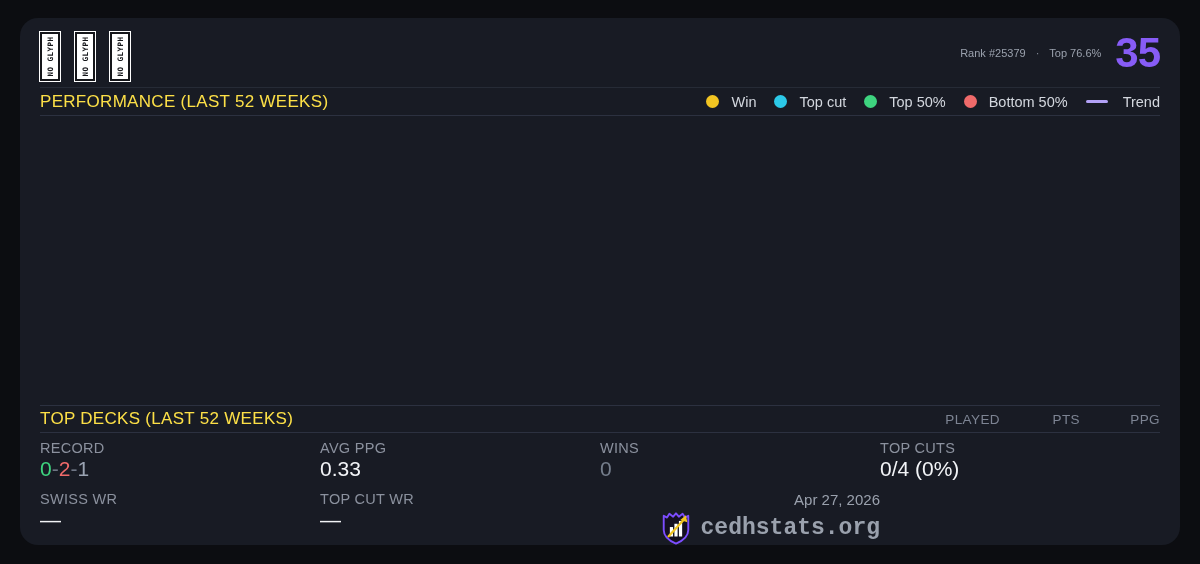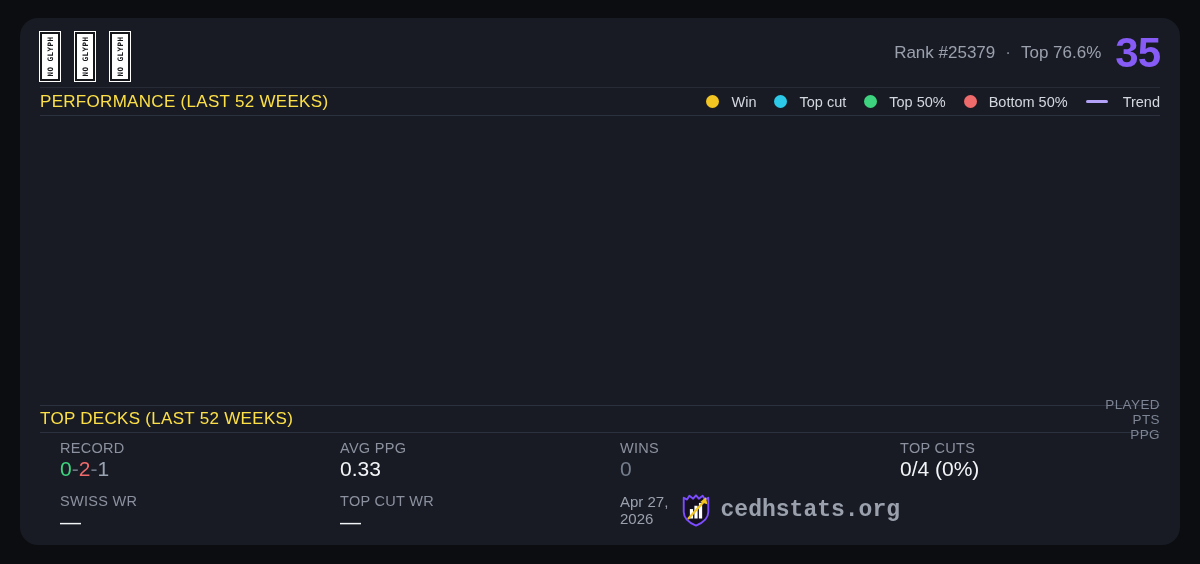--- a/index.html
+++ b/index.html
@@ -12,54 +12,54 @@
   
   .card-header { height:70px; display:flex; align-items:center;
                  justify-content:space-between; border-bottom:1px solid #262b36; }
   .glyphs { display:flex; gap:15px; align-items:center; margin-top:8px; }
   .glyph-box { width:20px; height:49px; background:#ffffff; border:2px solid #15161a;
                box-shadow:0 0 0 1px #ffffff; display:flex; align-items:center; justify-content:center; }
   .glyph-box span { transform:rotate(-90deg); white-space:nowrap; font-size:7.5px;
                     font-weight:bold; color:#15161a; letter-spacing:0.5px;
                     font-family:"DejaVu Sans Mono", monospace; }
   .rank-area { display:flex; align-items:center; gap:14px; }
-  .rank-text { font-size:17px; color:#9aa1ad; display:flex; gap:10px; align-items:center; }
+  .rank-text { font-size:11px; color:#9aa1ad; display:flex; gap:10px; align-items:center; }
   .rank-sep { color:#848b97; }
   .score { font-size:42px; font-weight:bold; color:#875cf6; letter-spacing:-1px; line-height:1; }
 
   
   .perf-row { height:28px; display:flex; align-items:center; justify-content:space-between;
               border-bottom:1px solid #2c3140; }
   .section-title { font-size:17px; color:#fde047; letter-spacing:0.3px; }
   .legend { display:flex; align-items:center; gap:18px; }
   .legend-item { display:flex; align-items:center; gap:12px; font-size:14.5px; color:#d3d7de; }
   .dot { width:13px; height:13px; border-radius:50%; }
   .trend-line { width:22px; height:3px; border-radius:2px; margin-right:3px; }
 
   
   .chart-area { flex:1; border-bottom:1px solid #2c3140; }
 
   
   .decks-row { height:27px; display:flex; align-items:center; justify-content:space-between;
                border-bottom:1px solid #2c3140; }
-  .deck-cols { display:flex;flex-direction:column; }
+  .deck-cols { display:flex; }
   .deck-col { width:80px; text-align:right; font-size:13.5px; color:#7d8493; letter-spacing:0.4px; }
 
   
   .stats-grid { height:112px; display:grid; padding-top:7px;
                 grid-template-columns:280px 280px 280px 1fr;
-                grid-template-rows:1fr 1fr;margin-left:20px; }
+                grid-template-rows:1fr 1fr; }
   .stat-label { font-size:14.5px; color:#8b919e; letter-spacing:0.3px; margin-bottom:1px; }
   .stat-value { font-size:21px; font-weight:normal; color:#f2f4f7; line-height:1.1; }
   .stat-value.muted { color:#757e8c; }
   .rec-w { color:#3ed47f; } .rec-l { color:#ef6a6a; } .rec-d { color:#9aa3b2; }
   .rec-sep { color:#6f7685; }
 
   
-  .footer-cell { display:flex; flex-direction:row; align-items:flex-start; justify-content:flex-start; }
+  .footer-cell { display:flex; flex-direction:column; align-items:flex-end; justify-content:flex-start; }
   .date-text { font-size:15px; color:#9aa1ad; margin-bottom:3px; }
   .site-row { display:flex; align-items:center; gap:8px;font-family:Liberation Mono, monospace; }
   .site-text { font-size:23px; font-weight:bold; color:#9aa1ad; }
 </style>
 </head>
 <body>
 
 <div class="card">
 
   <div class="card-header">

